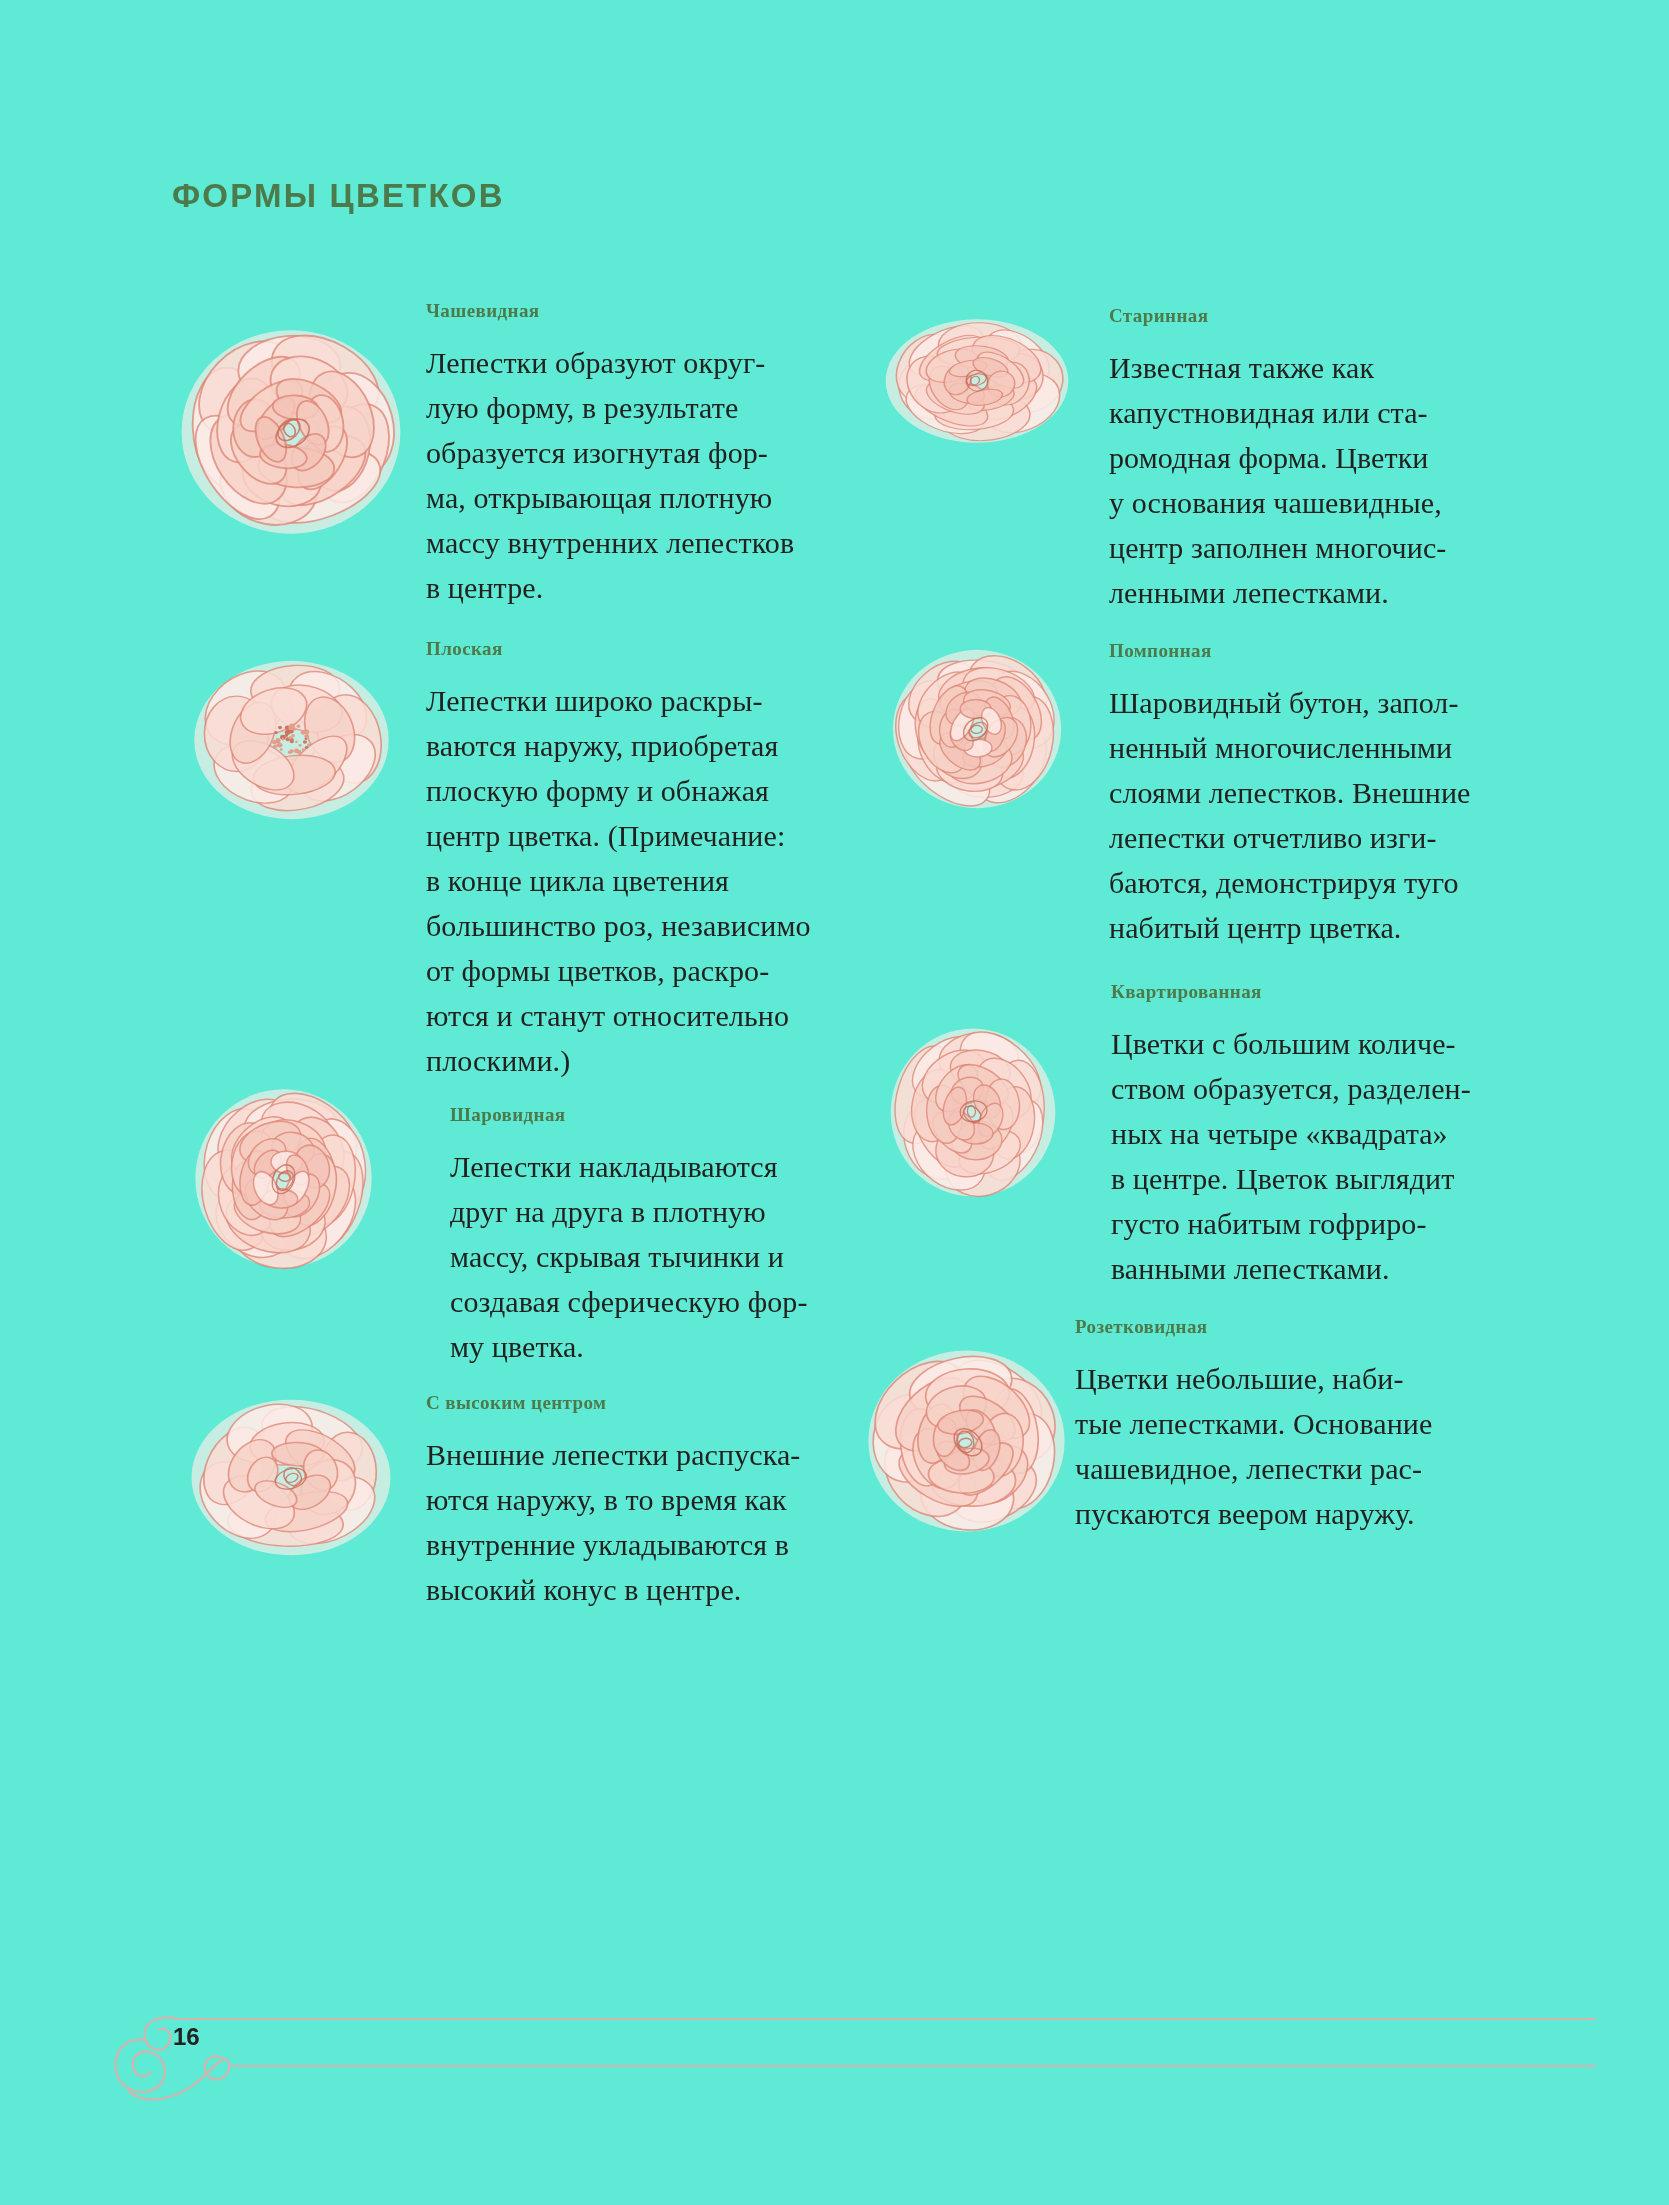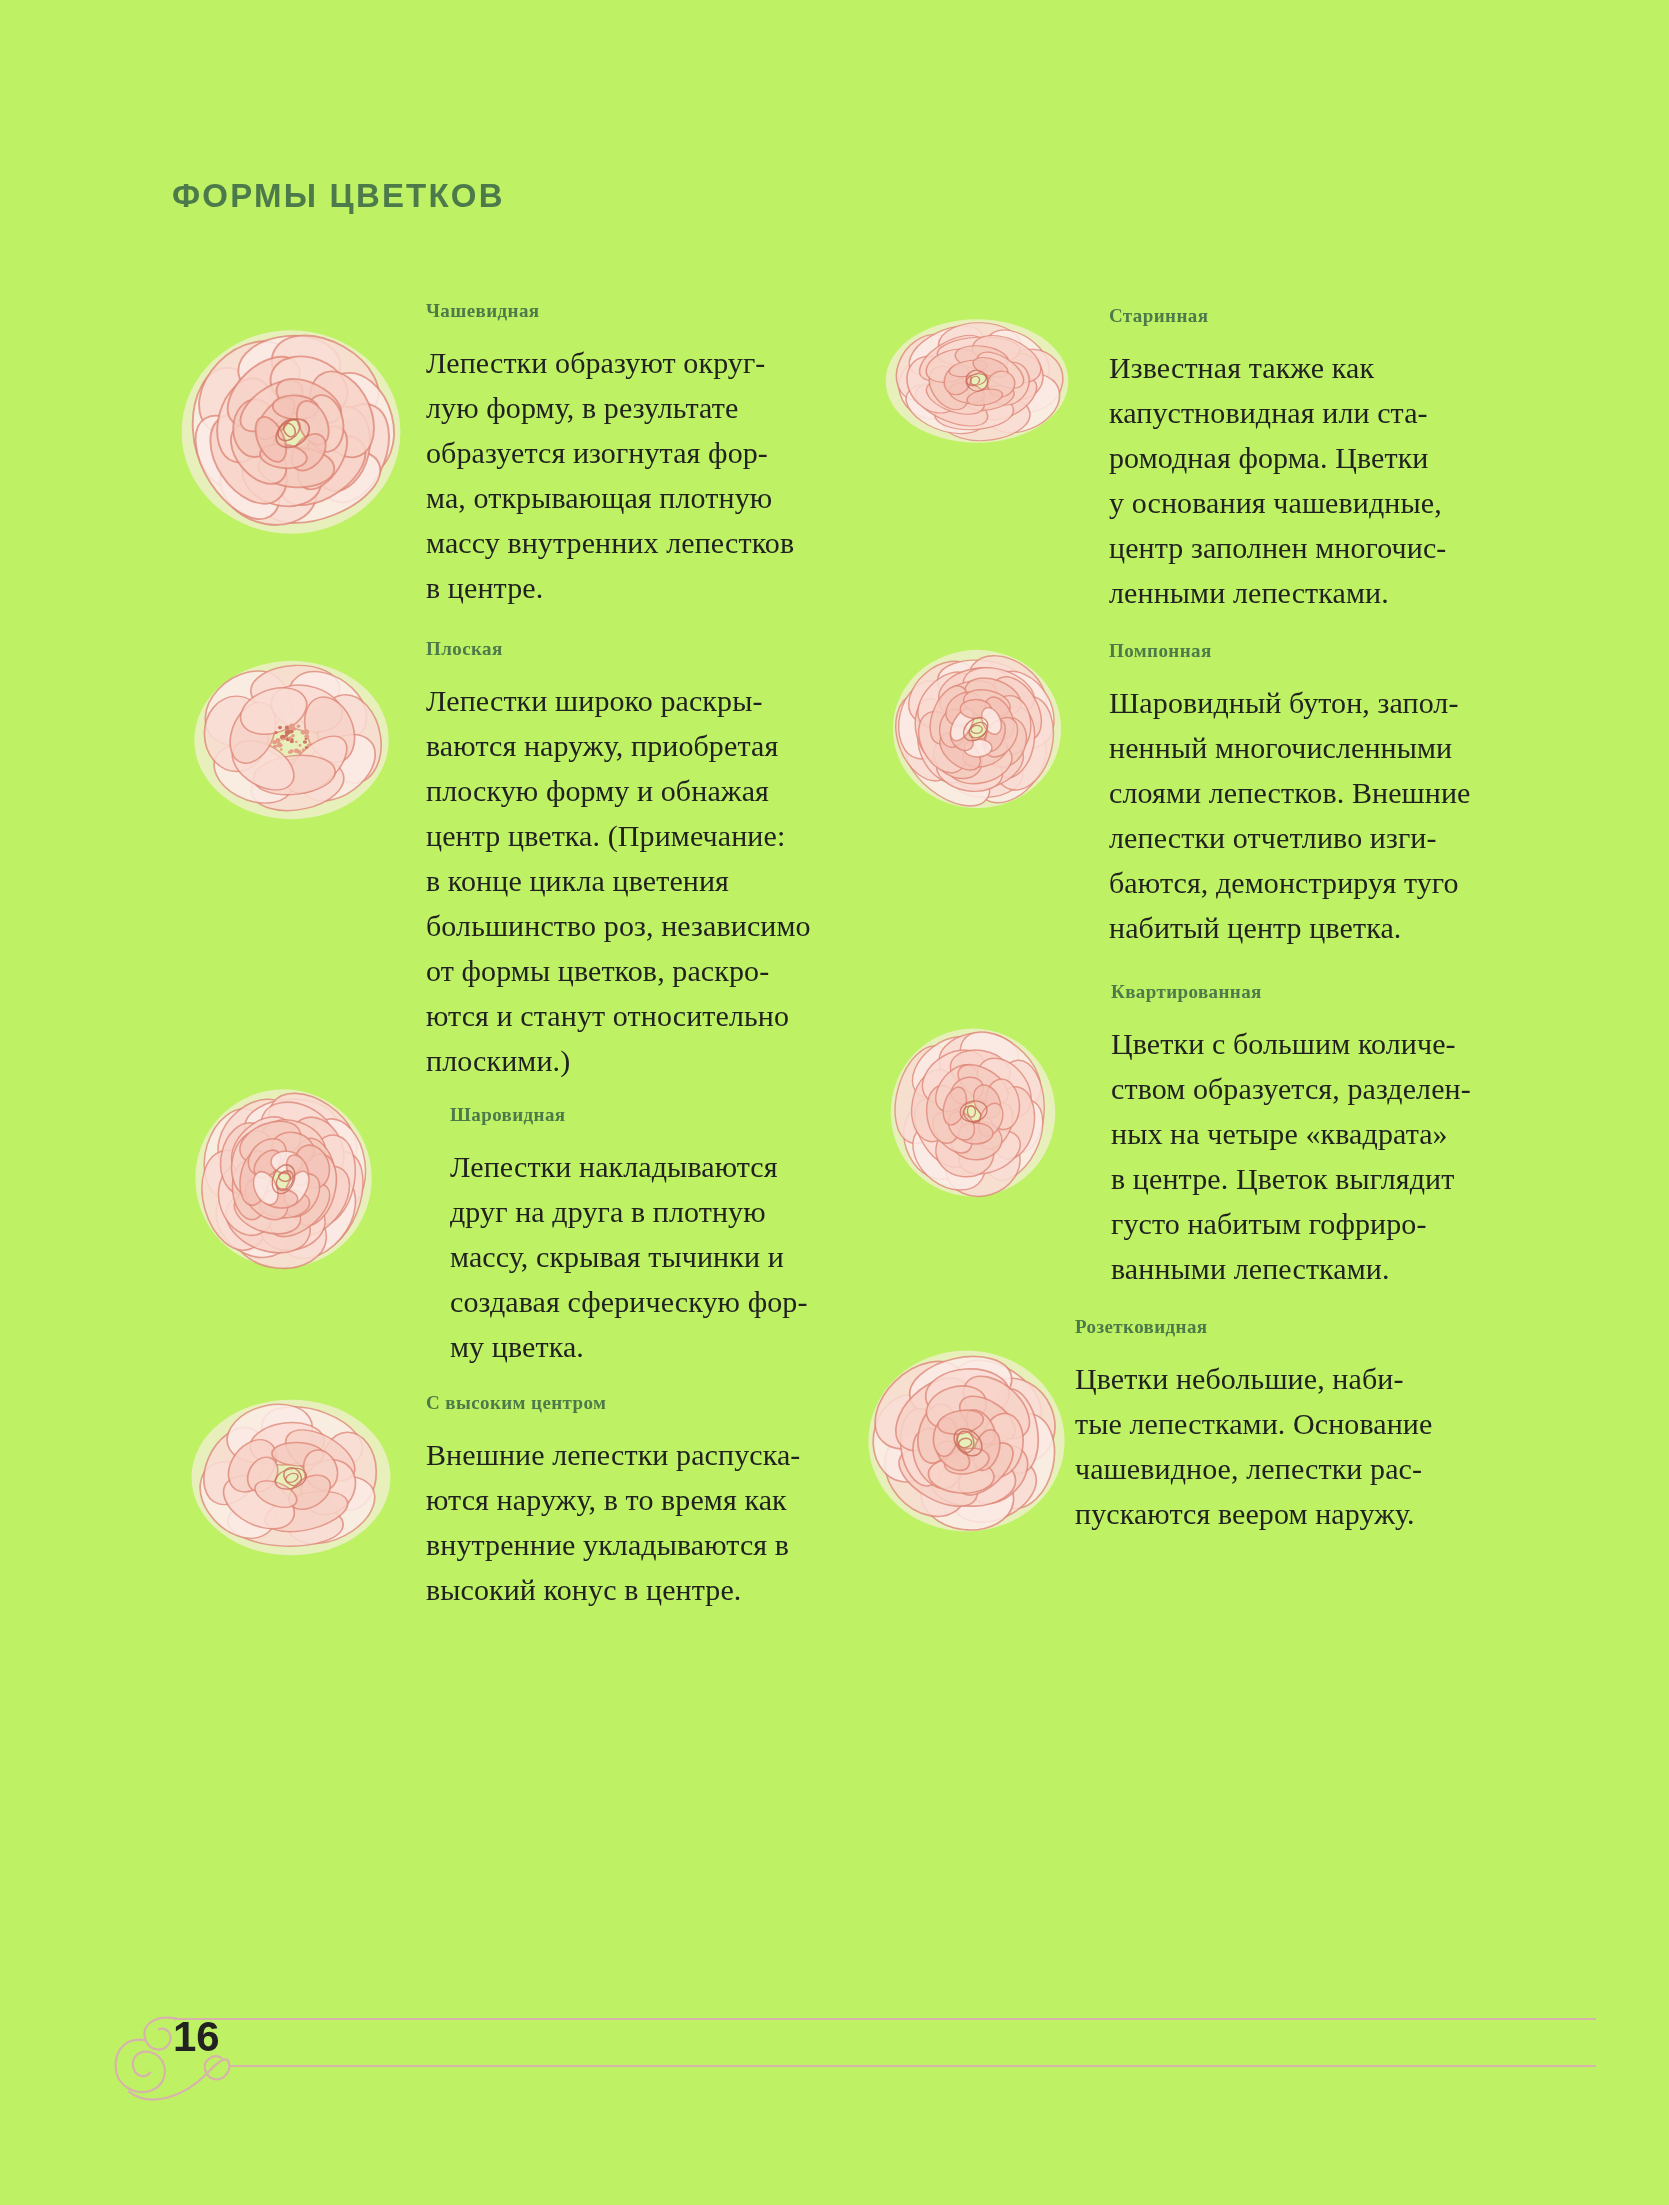--- a/index.html
+++ b/index.html
@@ -1,19 +1,19 @@
 <!DOCTYPE html>
 <html lang="ru" style="font-size:11.7px"><head>
 <meta charset="utf-8">
 <style>
   html,body{margin:0;padding:0;background:#ffffff;}
   .page{
     position:relative;
     width:1669px;height:2205px;
-    background:#bef264;
+    background:#5eead4;
     overflow:hidden;
     font-family:"Liberation Serif","DejaVu Serif",serif;
   }
   .page-title{
     position:absolute;left:172px;top:177px;
     font-family:"Liberation Sans","DejaVu Sans",sans-serif;
     font-weight:700;font-size:33px;line-height:38px;
     letter-spacing:2.2px;color:#4d7a4a;margin:0;
   }
   .section{position:absolute;}
@@ -43,21 +43,21 @@
   .r6{left:884px;top:638px;width:186px;height:182px;}
   .r7{left:882px;top:1016px;width:182px;height:193px;}
   .r8{left:858px;top:1337px;width:217px;height:208px;}
   .rule{position:absolute;height:2.2px;background:#d8b2ad;}
   .rule-top{left:174px;top:2018px;width:1422px;}
   .rule-bottom{left:229px;top:2065px;width:1367px;}
   .flourish{position:absolute;left:95px;top:1962px;width:176px;height:161px;overflow:visible;}
   .page-number{
     position:absolute;left:173px;top:2021px;
     font-family:"Liberation Sans","DejaVu Sans",sans-serif;
-    font-weight:600;font-size:42px;line-height:32px;color:#222222;
+    font-weight:600;font-size:24px;line-height:32px;color:#222222;
   }
 </style>
 </head>
 <body>
 
 <div class="page">
 
   <h1 class="page-title">ФОРМЫ ЦВЕТКОВ</h1>
 
   <svg class="rose r1" viewBox="-115 -115 230 230" preserveAspectRatio="none">

